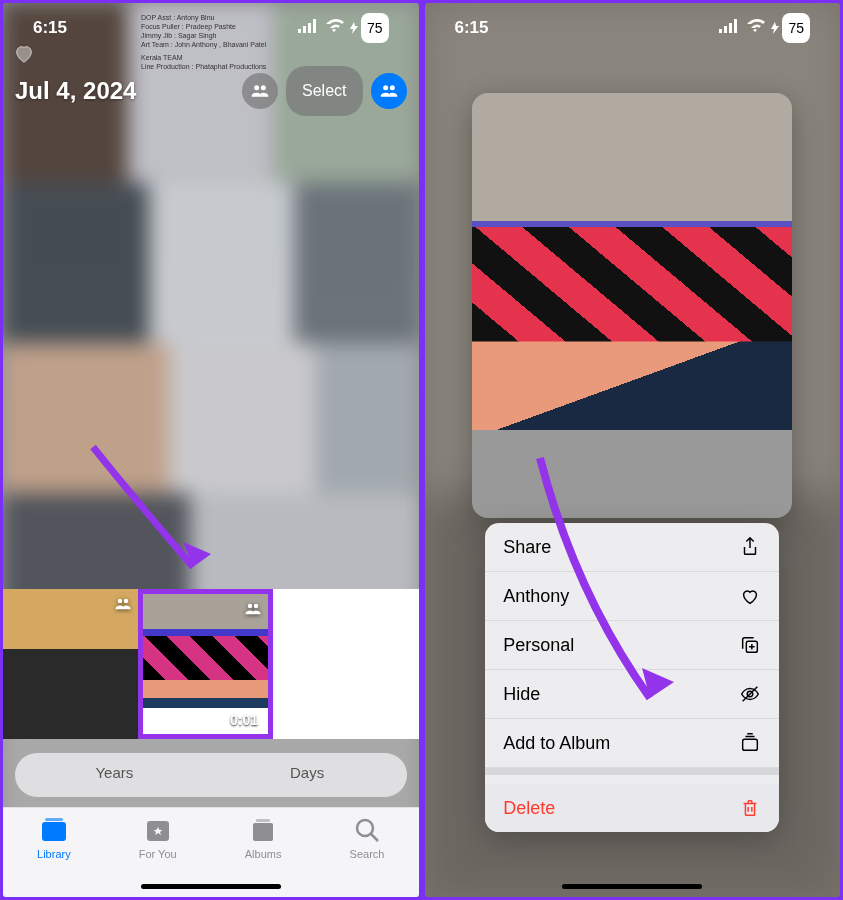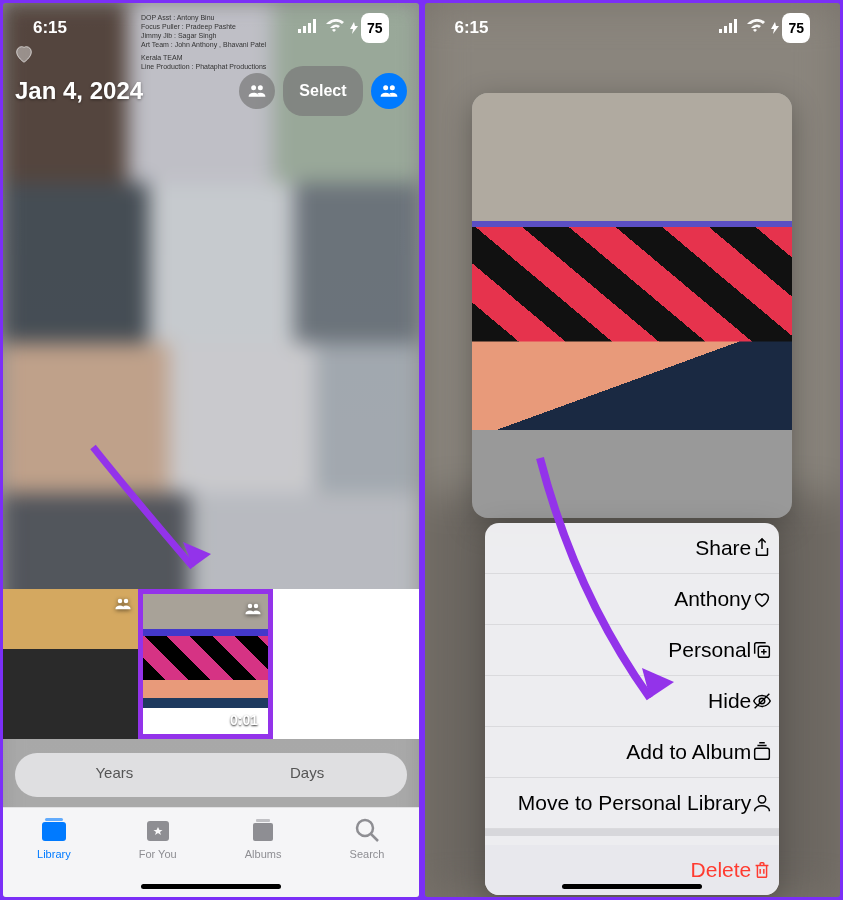--- a/index.html
+++ b/index.html
@@ -4,36 +4,36 @@
 <style>
 * { margin: 0; padding: 0; box-sizing: border-box; font-family: -apple-system, BlinkMacSystemFont, "Segoe UI", Helvetica, sans-serif; }
 body { background: #7b2ff7; display: flex; gap: 6px; padding: 3px; width: 843px; height: 900px; }
 .phone { flex: 1; background: #333; border-radius: 3px; overflow: hidden; position: relative; }
 
 
 .status-bar { position: absolute; top: 0; left: 0; right: 0; height: 50px; display: flex; justify-content: space-between; align-items: center; padding: 0 30px; color: #fff; font-weight: 600; font-size: 17px; z-index: 100; }
 .status-right { display: flex; align-items: center; gap: 6px; }
 .signal-icon, .wifi-icon { display: inline-block; }
 .battery-pill { display: flex; align-items: center; gap: 3px; }
-.battery-text { background: #fff; color: #000; border-radius: 8px; padding: 7px 6px; font-size: 14px; font-weight: 700; }
+.battery-text { background: #fff; color: #000; border-radius: 8px; padding: 7px 6px; font-size: 14px; font-weight: 400; }
 
 
 .left-phone { background: linear-gradient(#888, #999); }
 .photo-grid-bg { position: absolute; inset: 0; filter: blur(10px); opacity: 0.95; background:
   linear-gradient(90deg, rgba(60,40,30,.8) 0 30%, rgba(200,200,210,.8) 30% 65%, rgba(150,170,150,.8) 65% 100%) 0 0/100% 180px,
   linear-gradient(90deg, rgba(40,50,60,.8) 0 35%, rgba(210,215,220,.8) 35% 70%, rgba(90,100,110,.8) 70% 100%) 0 180px/100% 160px,
   linear-gradient(90deg, rgba(200,160,130,.8) 0 40%, rgba(220,220,225,.7) 40% 75%, rgba(160,170,180,.7) 75% 100%) 0 340px/100% 150px,
   linear-gradient(90deg, rgba(40,45,55,.7) 0 45%, rgba(200,205,215,.55) 45% 100%) 0 490px/100% 120px,
   #aaa;
   background-repeat: no-repeat;
 }
 .header-row { position: absolute; top: 55px; left: 0; right: 0; display: flex; align-items: center; justify-content: space-between; padding: 8px 12px; z-index: 10; }
 .date-title { color: #fff; font-size: 24px; font-weight: 700; text-shadow: 0 1px 3px rgba(0,0,0,.4); }
 .header-actions { display: flex; gap: 8px; align-items: center; }
-.pill-btn { background: rgba(120,120,120,.7); color: #fff; border-radius: 20px; padding: 16px 16px; font-size: 16px; font-weight: 700; display: flex; align-items: center; gap: 6px; }
+.pill-btn { background: rgba(120,120,120,.7); color: #fff; border-radius: 20px; padding: 16px 16px; font-size: 16px; font-weight: 400; display: flex; align-items: center; gap: 6px; }
 .circle-btn { width: 36px; height: 36px; border-radius: 50%; display: flex; align-items: center; justify-content: center; }
 .circle-btn.gray { background: rgba(120,120,120,.7); }
 .circle-btn.blue { background: #007aff; }
 .circle-btn svg { width: 20px; height: 20px; fill: #fff; }
 
 .thumb-row { position: absolute; bottom: 158px; left: 0; right: 0; height: 150px; display: flex; background: #fff; }
 .thumb { position: relative; width: 135px; height: 150px; background: #333; }
 .thumb.car { background: linear-gradient(#d4a860 0 40%, #2a2a2a 40% 100%); }
 .thumb.rug { background:
   linear-gradient(#a8a298 0 25%, #4338ca 25% 30%, transparent 30%),
@@ -63,21 +63,21 @@
 .preview-card { position: absolute; top: 90px; left: 50%; transform: translateX(-50%); width: 320px; height: 425px; border-radius: 16px; overflow: hidden; box-shadow: 0 8px 30px rgba(0,0,0,.3); }
 .preview-img { width: 100%; height: 100%; background:
   linear-gradient(#b0aaa0 0 30%, transparent 30%),
   linear-gradient(#5b4fc4 0 100%) 0 28%/100% 5% no-repeat,
   repeating-linear-gradient(40deg, #111 0 30px, #e6334d 30px 60px) 0 33%/100% 38% no-repeat,
   linear-gradient(160deg, #e89a7a 0 55%, #1a2942 55% 100%) 0 71%/100% 29% no-repeat,
   #999;
 }
 
 .context-menu { position: absolute; top: 520px; left: 50%; transform: translateX(-50%); width: 294px; background: rgba(242,242,246,.96); border-radius: 14px; overflow: hidden; box-shadow: 0 8px 30px rgba(0,0,0,.25); }
-.menu-item { display: flex; justify-content: flex-end; align-items: center; padding: 13px 6px; font-size: 21px; color: #000; border-bottom: 1px solid rgba(0,0,0,.08); }
+.menu-item { display: flex; justify-content: space-between; align-items: center; padding: 13px 18px; font-size: 18px; color: #000; border-bottom: 1px solid rgba(0,0,0,.08); }
 .menu-item:last-child { border-bottom: none; margin-top: 9px; }
 .menu-item.danger { color: #ff3b30; background: rgba(232,232,236,.95); }
 .menu-item svg { width: 22px; height: 22px; fill: none; stroke: currentColor; stroke-width: 1.6; }
 .menu-divider { height: 7px; background: rgba(200,200,205,.6); }
 
 .arrow { position: absolute; z-index: 50; pointer-events: none; }
 .arrow.left-arrow { bottom: 300px; left: 70px; width: 150px; height: 160px; }
 .arrow.right-arrow { top: 450px; left: 90px; width: 170px; height: 280px; }
 
 .heart-overlay { position: absolute; top: 40px; left: 10px; z-index: 5; }
@@ -121,21 +121,21 @@
       <span class="battery-pill">
         <svg width="8" height="12" viewBox="0 0 8 12" fill="#fff">
             <path d="M4 0L0 7h3l-1 5 6-8H5z"></path>
           </svg>
         <span class="battery-text">75</span>
       </span>
     </div>
   </div>
 
   <div class="header-row">
-    <span class="date-title">Jan 4, 2024</span>
+    <span class="date-title">Jul 4, 2024</span>
     <div class="header-actions">
       <div class="circle-btn gray">
         <svg viewBox="0 0 24 24">
             <path d="M8 11a3 3 0 100-6 3 3 0 000 6zm8 0a3 3 0 100-6 3 3 0 000 6zM2 19v-1c0-2.2 2.7-4 6-4s6 1.8 6 4v1zm12 0v-1c0-1.3-.6-2.4-1.6-3.3 1-.4 2.2-.7 3.6-.7 3.3 0 6 1.8 6 4v1z"></path>
           </svg>
       </div>
       <div class="pill-btn">
         <span>Select</span>
       </div>
       <div class="circle-btn blue">
@@ -269,27 +269,20 @@
           <line x1="4" y1="20" x2="20" y2="4"></line>
         </svg>
     </div>
     <div class="menu-item">
       <span>Add to Album</span>
       <svg viewBox="0 0 24 24">
           <rect x="4" y="8" width="16" height="12" rx="2"></rect>
           <path d="M7 5h10M9 2h6"></path>
         </svg>
     </div>
-    <div class="menu-item">
-      <span>Move to Personal Library</span>
-      <svg viewBox="0 0 24 24">
-          <circle cx="12" cy="8" r="4"></circle>
-          <path d="M4 21v-1c0-3 4-5 8-5s8 2 8 5v1"></path>
-        </svg>
-    </div>
     <div class="menu-divider"></div>
     <div class="menu-item danger">
       <span>Delete</span>
       <svg viewBox="0 0 24 24" stroke="#ff3b30">
           <path d="M5 7h14M10 7V5a1 1 0 011-1h2a1 1 0 011 1v2M7 7v12a1 1 0 001 1h8a1 1 0 001-1V7M10 11v5M14 11v5"></path>
         </svg>
     </div>
   </div>
 
   <div class="home-indicator"></div>

